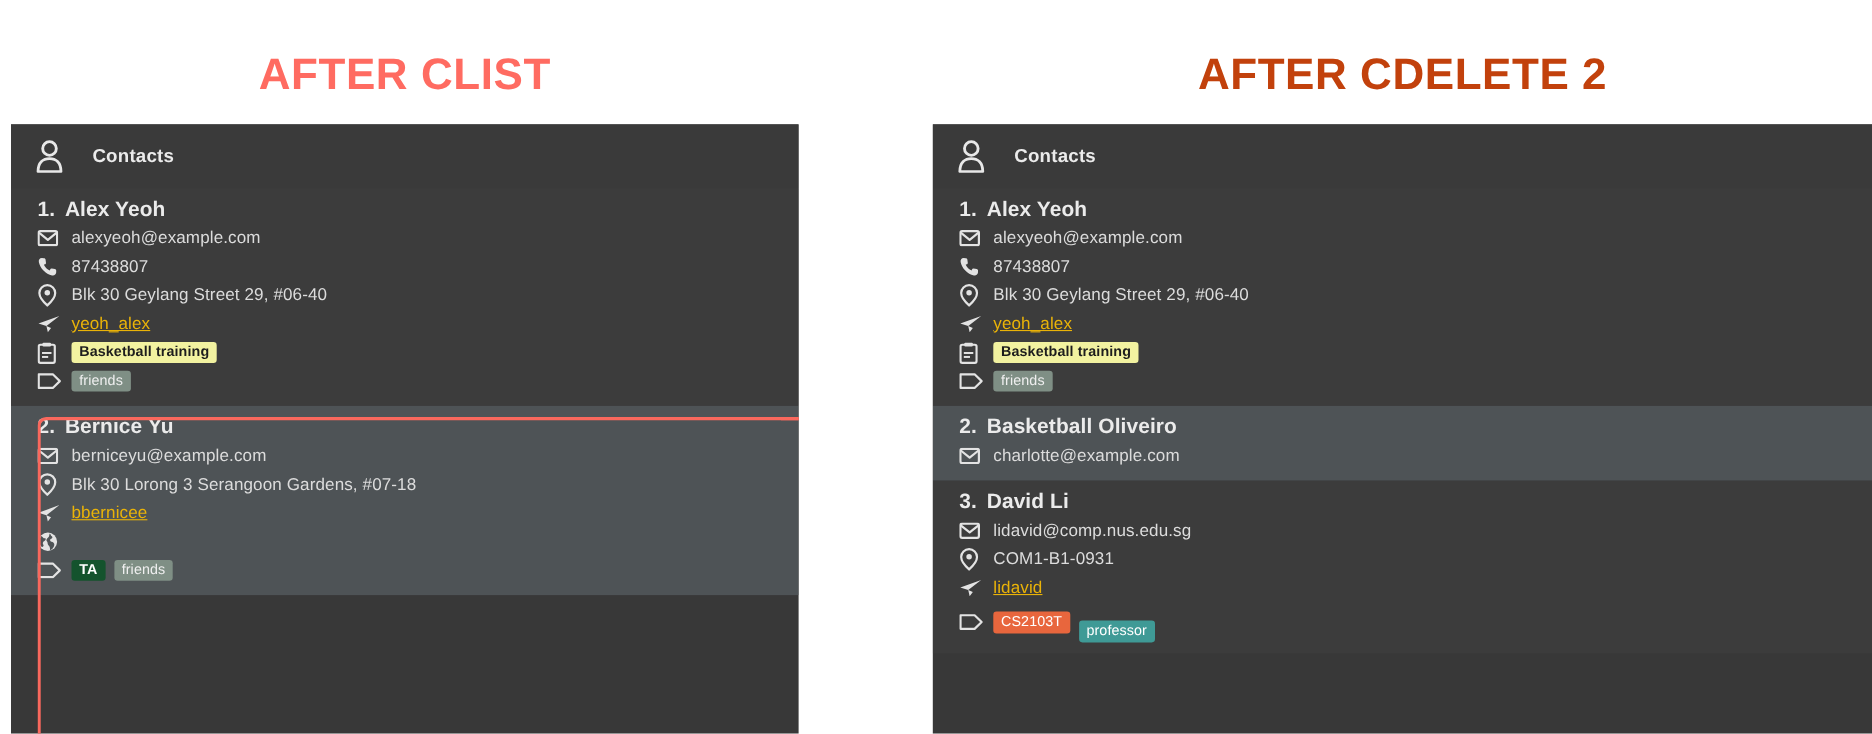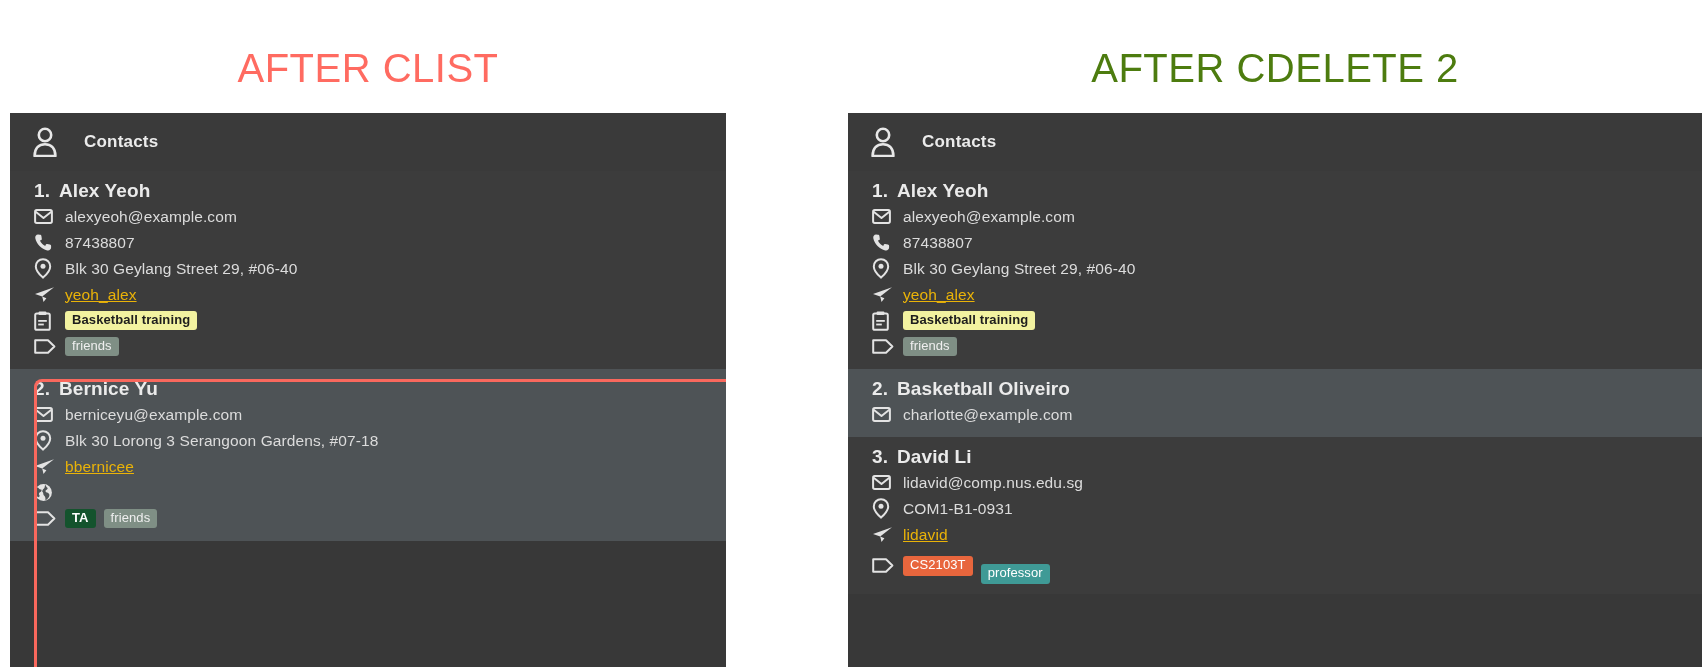--- a/index.html
+++ b/index.html
@@ -15,27 +15,27 @@
     position: relative;
     width: 1702px;
     height: 667px;
     background: #ffffff;
   }
 
   
   .panel-heading {
     position: absolute;
     font-size: 40px;
-    font-weight: normal;
+    font-weight: bold;
     letter-spacing: 0.5px;
     white-space: nowrap;
     font-family: "Liberation Sans", sans-serif;
   }
   #heading-left  { left: 0;   top: 46px; width: 736px; text-align: center; color: #ff6b61; }
-  #heading-right { left: 848px; top: 46px; width: 854px; text-align: center; color: #4d7c0f; }
+  #heading-right { left: 848px; top: 46px; width: 854px; text-align: center; color: #c2410c; }
 
   
   .card {
     position: absolute;
     top: 113px;
     background: #383838;
     overflow: hidden;
   }
   #card-left  { left: 10px;  width: 716px; height: 554px; }
   #card-right { left: 848px; width: 866px; height: 554px; }

